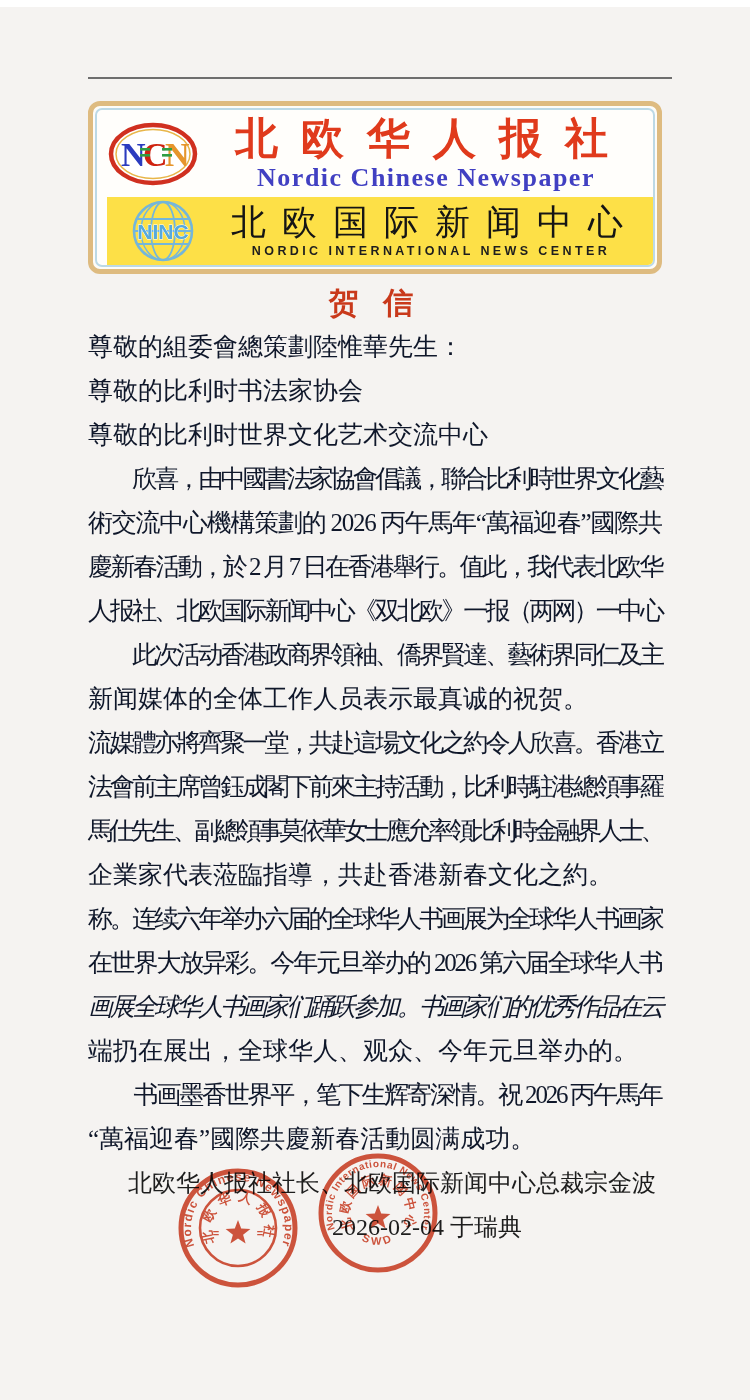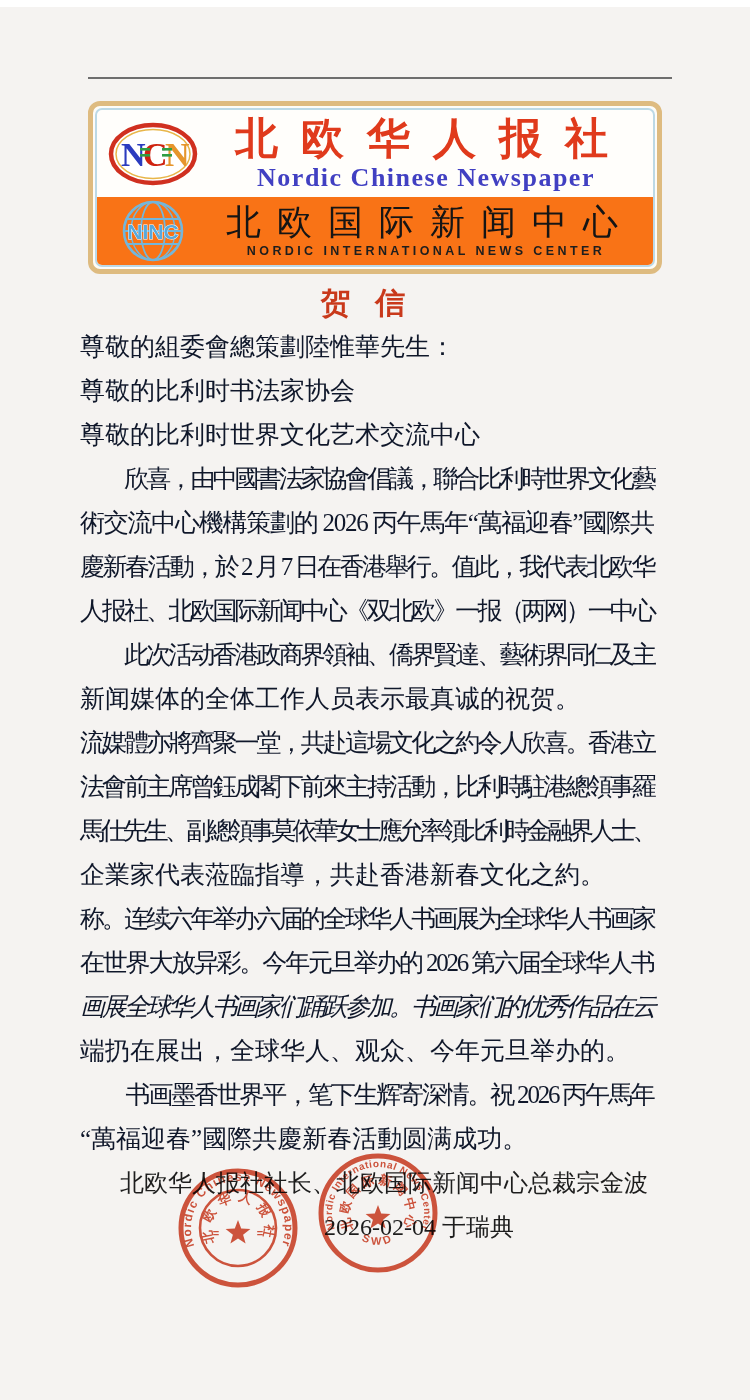--- a/index.html
+++ b/index.html
@@ -19,21 +19,21 @@
     border:5px solid var(--banner-border,#debb80);border-radius:12px;
     padding:2px;
   }
   .banner-inner{
     box-sizing:border-box;height:100%;
     border:2px solid #bcd9e6;border-radius:7px;overflow:hidden;
     display:flex;flex-direction:column;background:#fffefb;
   }
   .brow{display:flex;align-items:center;}
   .brow.top{height:87px;}
-  .brow.bottom{flex:1;background:#f97316;}
+  .brow.bottom{flex:1;background:#fde047;margin-left:10px;}
   .logo-cell{width:112px;flex-shrink:0;display:flex;justify-content:center;align-items:center;}
   .bcol{flex:1;text-align:center;padding-right:10px;overflow:hidden;}
   .cn-callig{
     font-size:43px;line-height:1.05;font-weight:bold;white-space:nowrap;
     color:var(--callig-red,#e03a1c);letter-spacing:23px;text-indent:14px;
     font-family:"Liberation Serif","DejaVu Serif",serif;
   }
   .en-blue{
     font-size:26px;line-height:1;font-weight:bold;margin-top:4px;
     color:var(--news-blue,#4140c2);letter-spacing:1.5px;white-space:nowrap;
@@ -44,21 +44,21 @@
     color:#151515;letter-spacing:16px;text-indent:8px;
     font-family:"Liberation Sans","DejaVu Sans",sans-serif;
   }
   .en-center{
     font-size:12.5px;line-height:1;font-weight:bold;margin-top:4px;
     color:#1e1e1e;letter-spacing:3.4px;white-space:nowrap;
     font-family:"Liberation Sans","DejaVu Sans",sans-serif;
   }
 
   
-  .letter{position:absolute;left:80px;top:281px;width:574px;}
+  .letter{position:absolute;left:88px;top:281px;width:574px;}
   .title{
     text-align:center;font-size:30px;line-height:44px;font-weight:bold;
     color:var(--title-red,#c9391b);letter-spacing:8px;
     font-family:"Liberation Sans","DejaVu Sans",sans-serif;
   }
   .bodyline{
     font-size:25px;line-height:44px;white-space:nowrap;
     color:#0f172a;
   }
   .sig{font-size:24px;line-height:44px;padding-left:40px;white-space:nowrap;}

